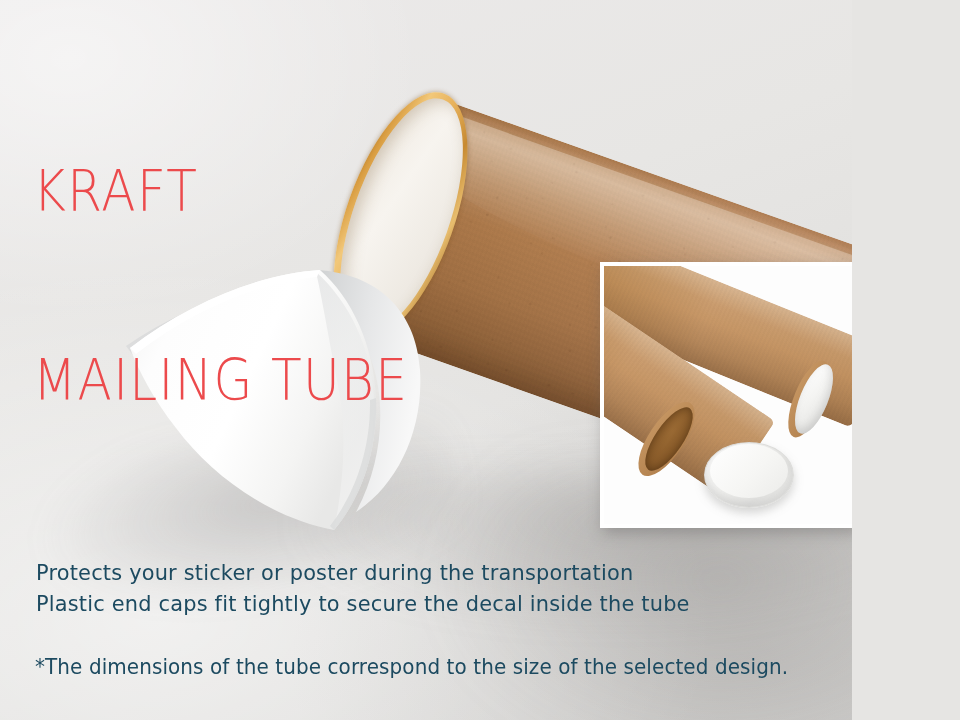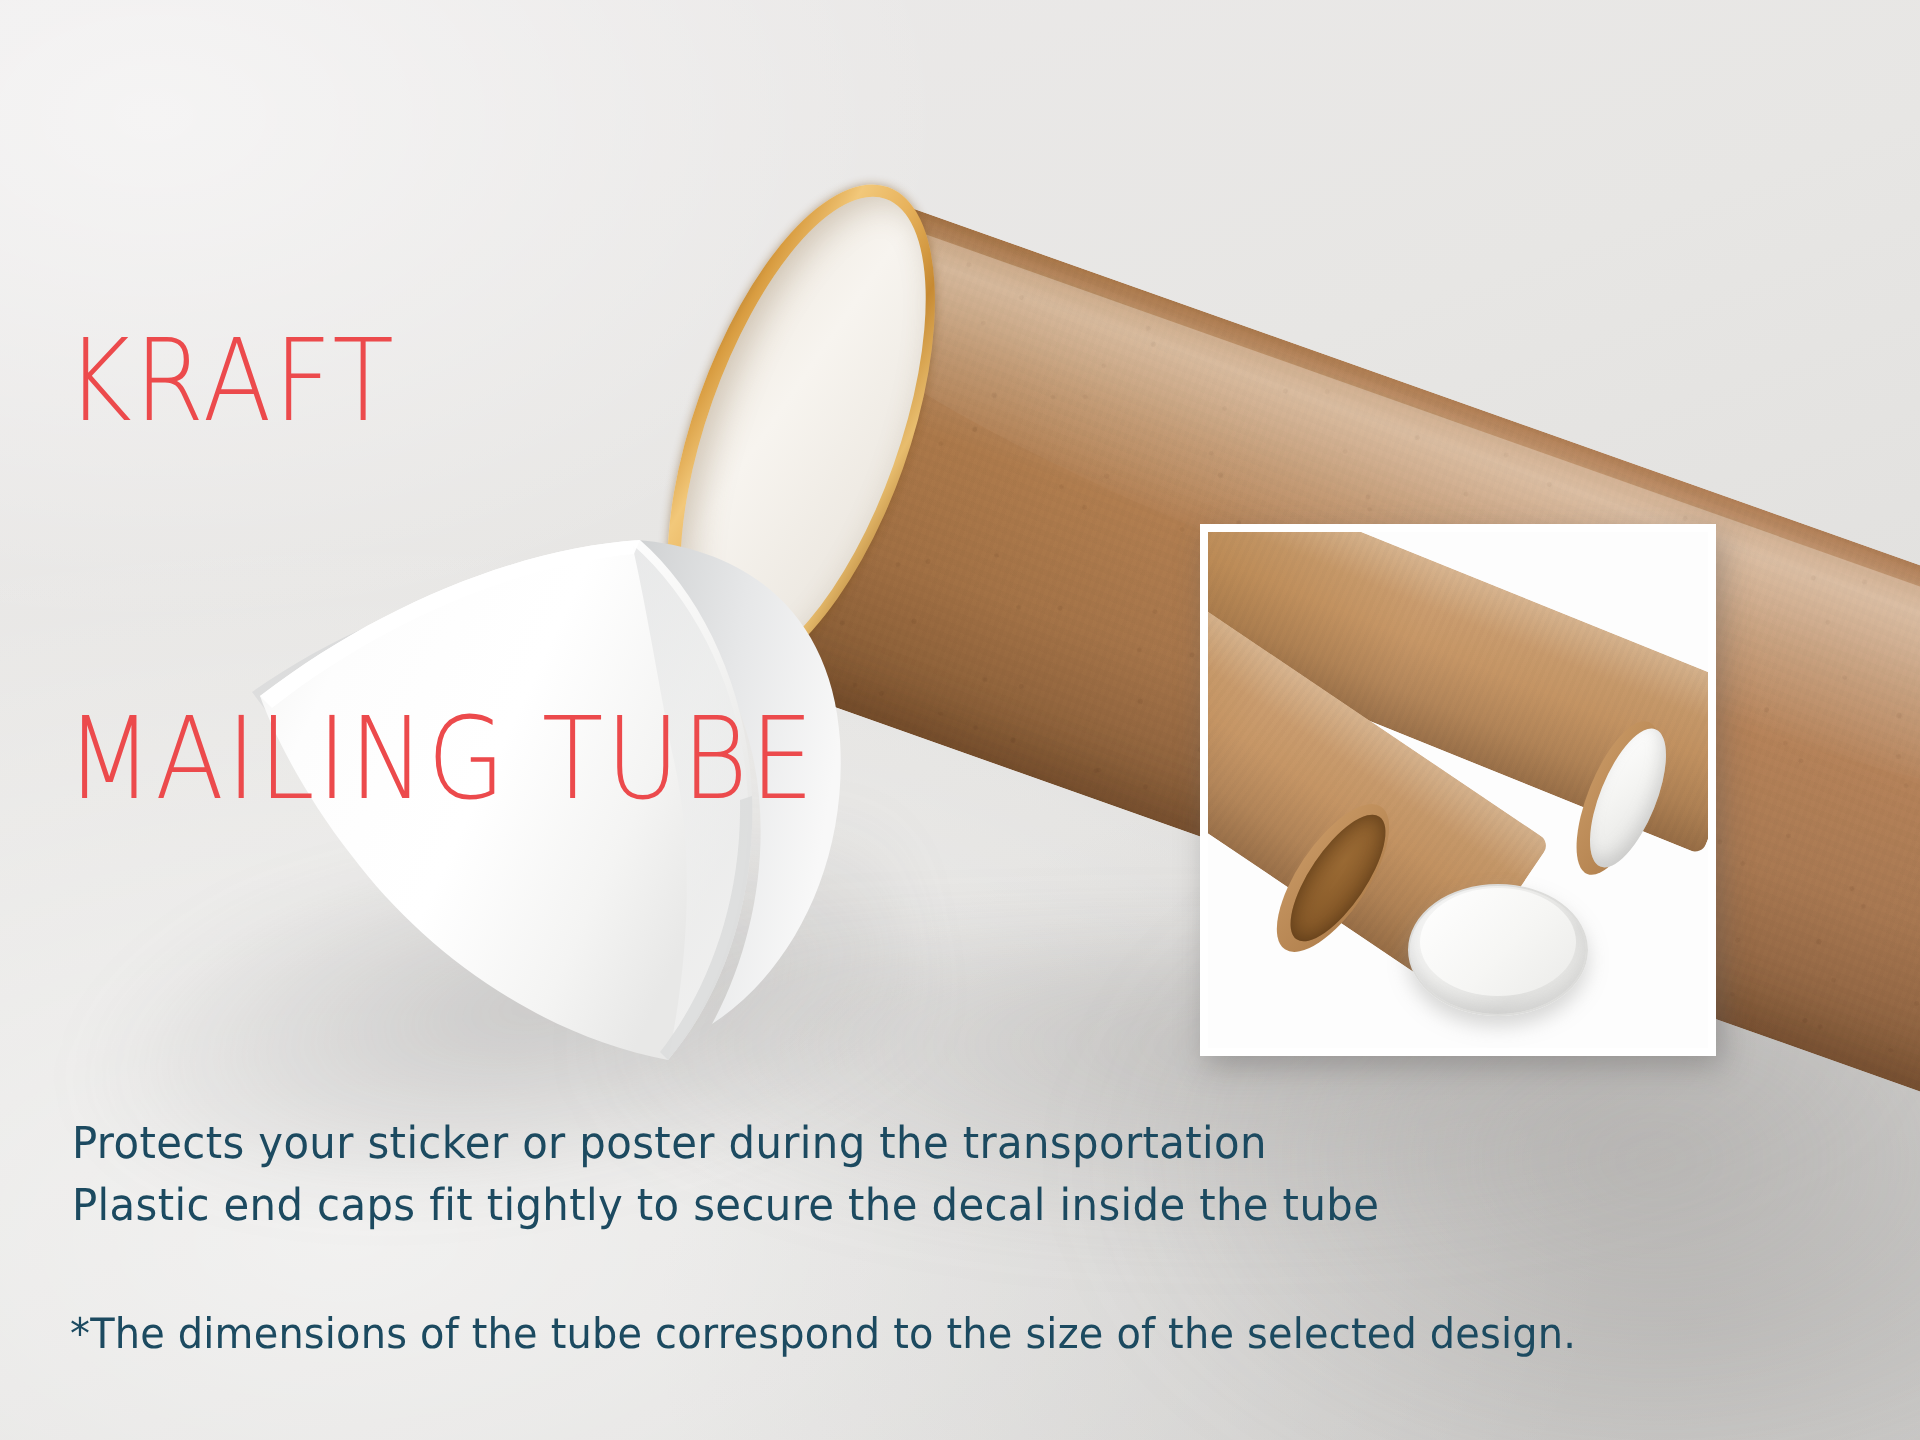--- a/index.html
+++ b/index.html
@@ -5,21 +5,21 @@
 <style>
   * { margin:0; padding:0; box-sizing:border-box; }
   html,body { width:960px; height:720px; overflow:hidden; }
   body {
     font-family:"Liberation Sans", sans-serif;
     background:#e6e5e3;
   }
 
   #poster {
     position:relative;
-    width:960px; height:720px;
+    width:852px; height:720px;
     overflow:hidden;
     background:
       radial-gradient(ellipse 120% 90% at 18% 86%, rgba(255,255,255,0.55) 0%, rgba(255,255,255,0) 55%),
       radial-gradient(ellipse 90% 70% at 88% 92%, rgba(150,148,146,0.30) 0%, rgba(150,148,146,0) 60%),
       radial-gradient(ellipse 70% 60% at 8% 8%, rgba(255,255,255,0.50) 0%, rgba(255,255,255,0) 60%),
       linear-gradient(160deg, #eceaea 0%, #e7e6e4 38%, #e1e0de 65%, #d8d7d5 100%);
   }
 
   
   .bg-shadow-left {

